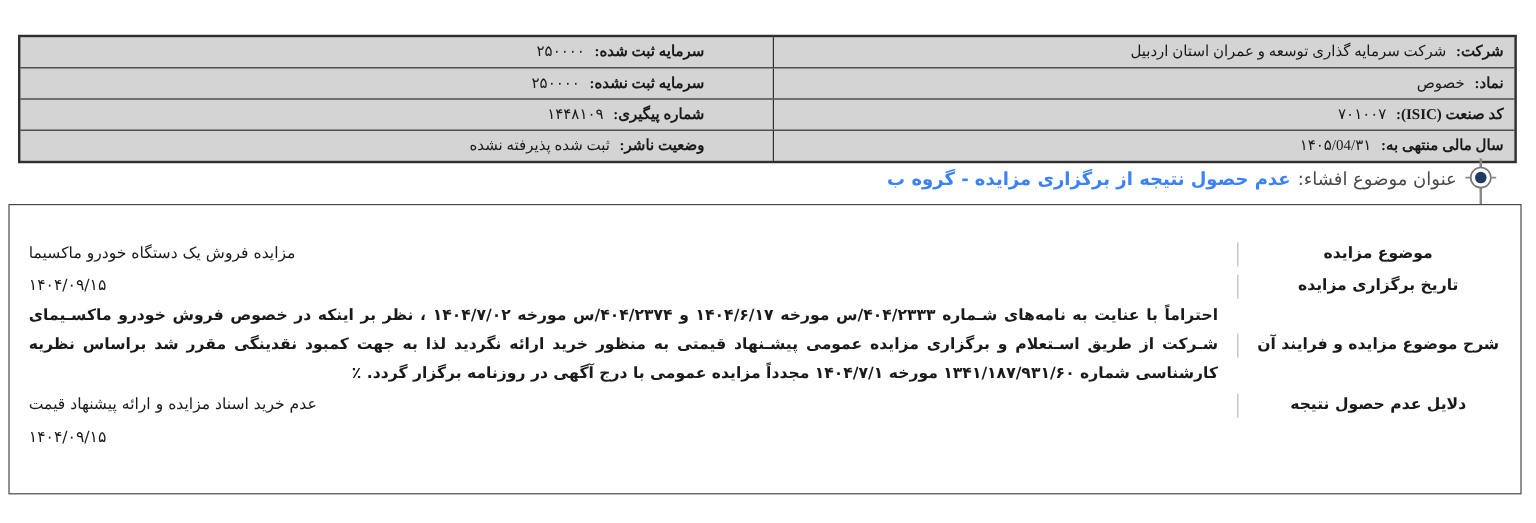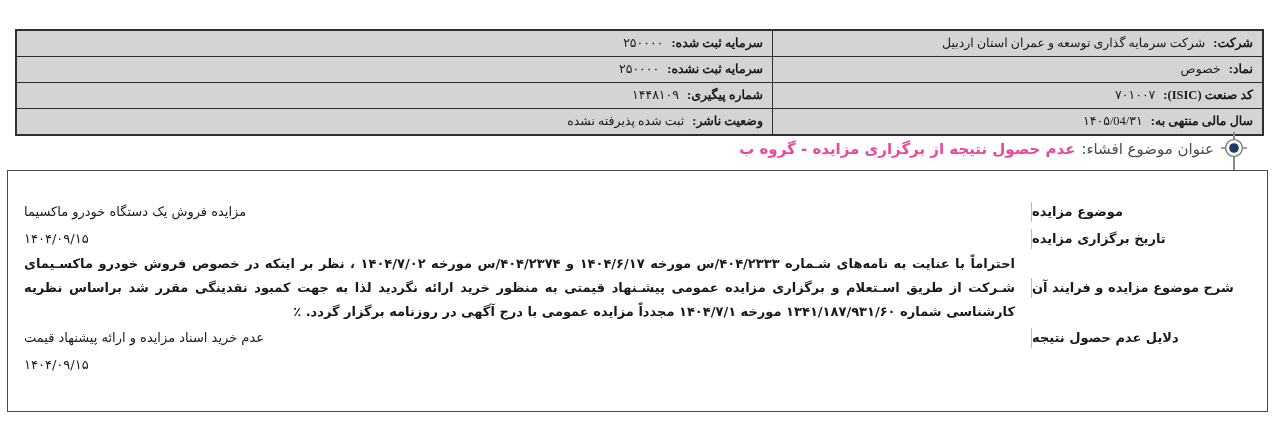--- a/index.html
+++ b/index.html
@@ -9,43 +9,43 @@
   }
   
   .itable{
     position:absolute;left:15px;top:29px;width:1249px;
     background:#d4d4d4;border:2px solid #2f2f2f;box-sizing:border-box;
   }
   .itr{display:flex;direction:rtl;height:25px;border-bottom:1px solid #2f2f2f;}
   .itr:last-child{border-bottom:none;}
   .itc{box-sizing:border-box;padding:0 9px;line-height:24px;font-size:12.5px;
        white-space:nowrap;overflow:hidden;font-family:Liberation Serif, serif;}
-  .itc.right{width:490px;border-left:1px solid #2f2f2f;}
+  .itc.right{width:618px;border-left:1px solid #2f2f2f;margin-left:48px;}
   .itc.left{flex:1;}
   .ilbl{font-weight:bold;margin-left:8px;}
   
   .connector{position:absolute;left:1233px;top:132px;width:2px;height:40px;background:#8a8a8a;}
   .marker{position:absolute;left:1221px;top:135px;width:26px;height:26px;}
   
   .dtitle{
     position:absolute;top:137px;right:66px;height:24px;
     display:flex;direction:rtl;align-items:center;gap:6px;white-space:nowrap;
   }
   .dtitle .prefix{font-size:15px;color:#4a4a4a;}
-  .dtitle .main{font-size:15px;font-weight:bold;color:#ec4899;}
+  .dtitle .main{font-size:15px;font-weight:bold;color:#3b82f6;}
   
   .dbox{
     position:absolute;left:7px;top:170px;width:1261px;height:242px;
     border:1.5px solid #4a4a4a;background:#fff;box-sizing:border-box;
     padding:27px 12px 0 16px;
   }
   .drow{display:flex;direction:rtl;align-items:center;min-height:27px;font-size:13px;}
   .dlbl{
     flex:none;width:224px;box-sizing:border-box;font-weight:bold;
-    text-align:left;line-height:20px;
+    text-align:center;padding-left:10px;line-height:20px;
     border-left:1px solid #b8b8b8;
   }
   .dval{flex:1;text-align:left;padding-right:16px;line-height:24px;}
   .dval.para{text-align:justify;font-weight:bold;}
 </style>
 </head>
 <body>
 
 <div class="page">
 

